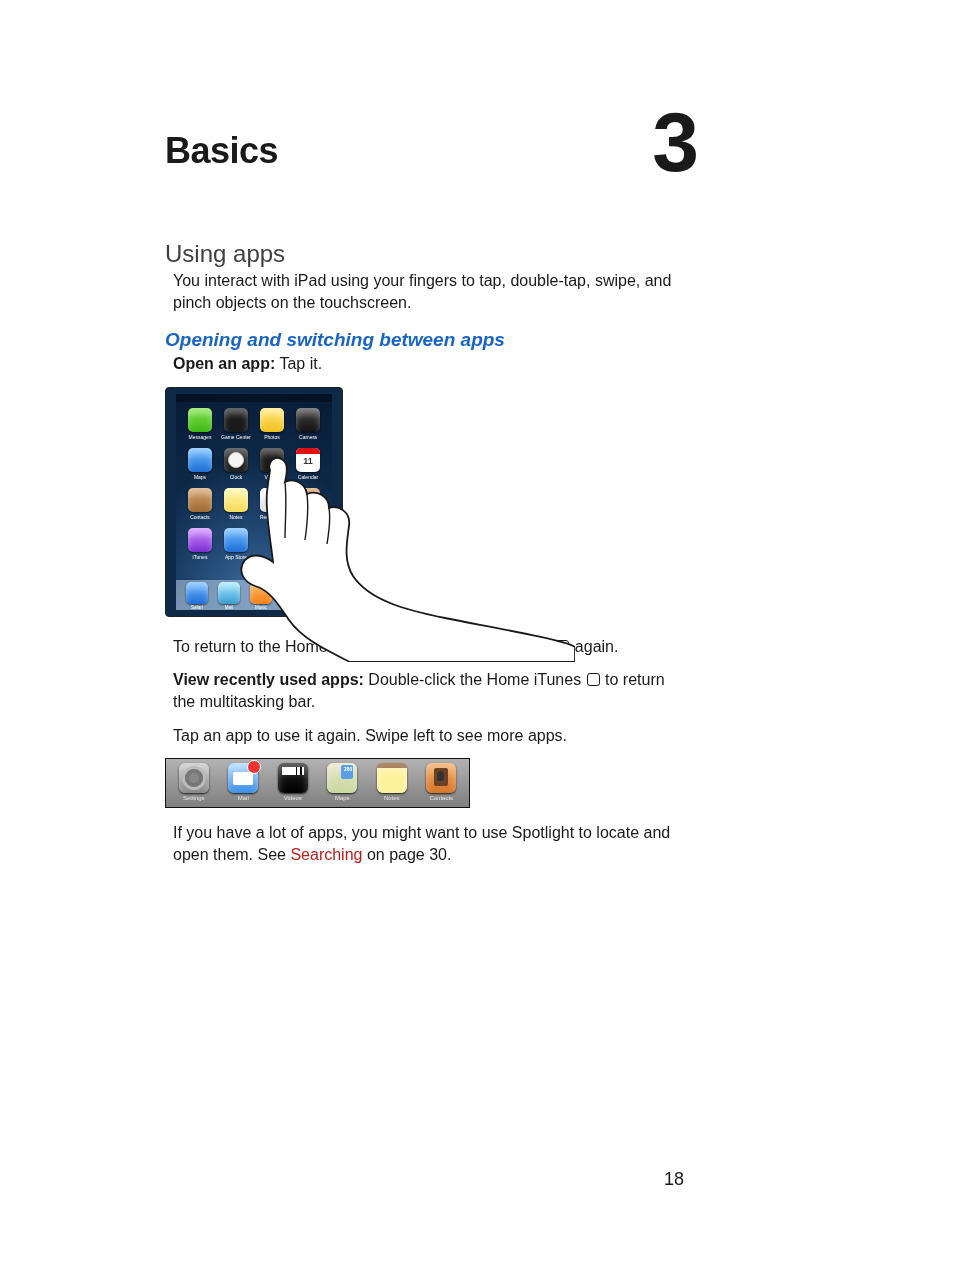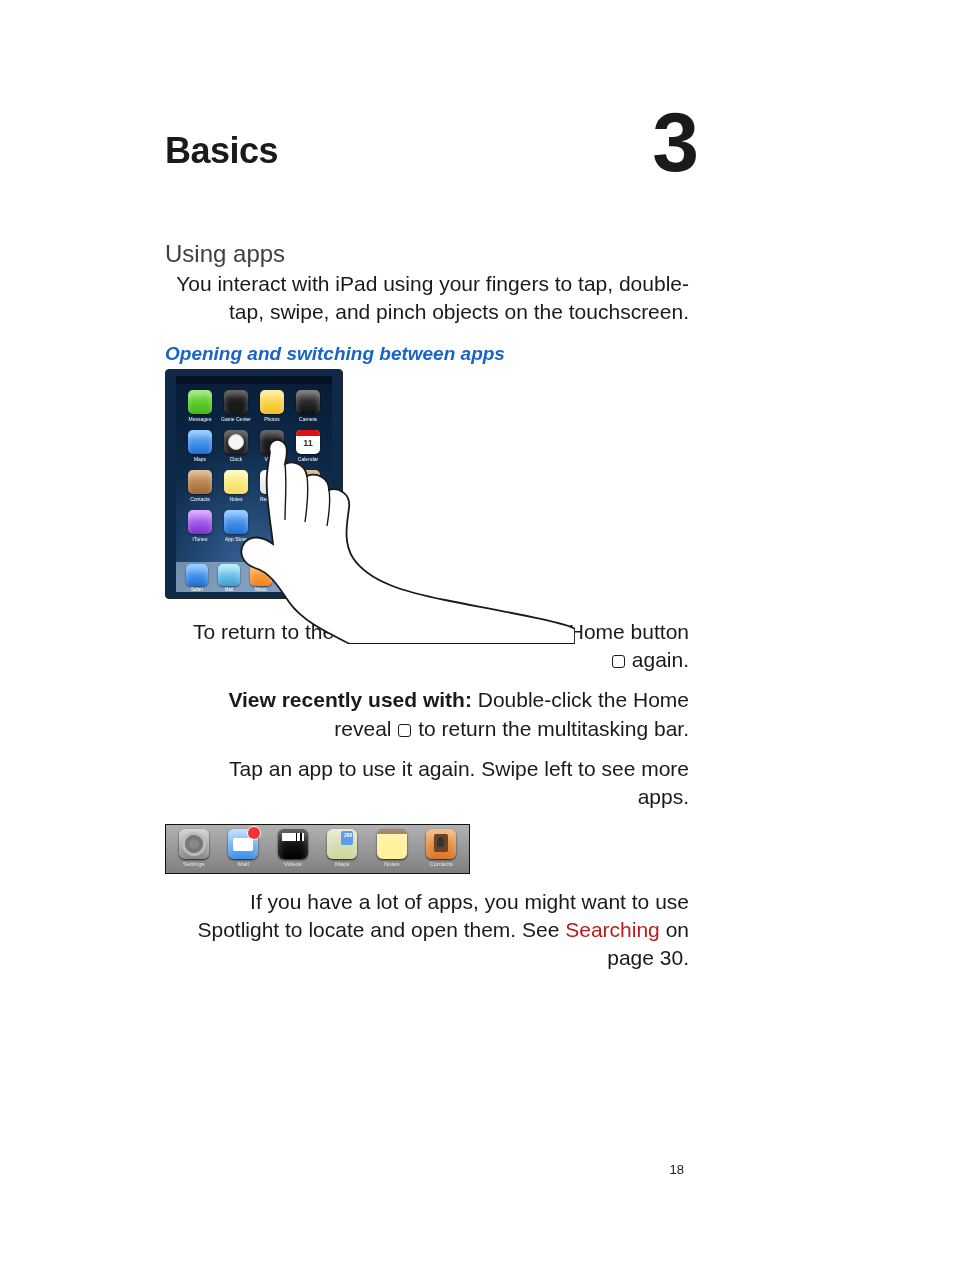--- a/index.html
+++ b/index.html
@@ -49,25 +49,24 @@
     margin: 0 0 2px 0;
   }
   .section-h2 {
     color: #1865c7;
     font-size: 19px;
     font-weight: 600;
     margin: 16px 0 2px 0;
     font-style: italic;
   }
   p {
-    font-size: 21px;
+    font-size: 16px;
     line-height: 1.35;
     margin: 0 0 12px 8px;
     color: #1a1a1a;
-    text-align: right;
   }
   .bold { font-weight: 700; }
   .link { color: #b91c1c; }
   .home-btn-glyph {
     display: inline-block;
     width: 11px; height: 11px;
     border: 1.5px solid #1a1a1a;
     border-radius: 3px;
     vertical-align: -1px;
     margin: 0 1px;
@@ -216,39 +215,42 @@
   .mt-maps::after{content:'';position:absolute;top:2px;right:4px;width:12px;height:14px;background:#5a9de8;border-radius:2px;font-size:6px;color:#fff;}
   .mt-maps::before{content:'280';position:absolute;top:3px;right:5px;font-size:5px;color:#fff;z-index:1;font-weight:bold;}
   .mt-notes { background: linear-gradient(#8b5a2b 0 18%, #fff29c 18% 100%); }
   .mt-contacts { background: linear-gradient(#f2a85c,#d6762b); }
   .mt-contacts::after{content:'';position:absolute;left:8px;top:5px;width:14px;height:18px;background:#6b4226;border-radius:2px;}
   .mt-contacts::before{content:'';position:absolute;left:11px;top:8px;width:7px;height:10px;background:#333;border-radius:50% 50% 30% 30%;z-index:1;}
 
   .page-number {
     position: absolute;
     right: 170px;
-    bottom: 88px;
-    font-size: 13px;
+    bottom: 75px;
+    font-size: 18px;
     color: #1a1a1a;
   }
 </style>
 </head>
 <body>
 
 <div class="page">
 
   <div class="chapter-header">
     <h1 class="chapter-title">Basics</h1>
     <div class="chapter-number">3</div>
   </div>
 
   <h2 class="section-h1">Using apps</h2>
   <p>You interact with iPad using your fingers to tap, double-tap, swipe, and pinch objects on the touchscreen.</p>
 
   <h3 class="section-h2">Opening and switching between apps</h3>
+  <p>
+    <span class="bold">Open an app:</span><span>  Tap it.</span>
+  </p>
 
   <div class="ipad-figure">
     <div class="ipad-body">
       <div class="ipad-screen">
         <div class="status-bar"></div>
         <div class="icon-grid" id="icon-grid">
             <div class="app-cell">
               <div class="app-icon c-green"></div>
               <div class="app-label">Messages</div>
             </div>
@@ -344,21 +346,21 @@
       <path d="M 50 40 C 52 60, 50 80, 50 96" fill="none" stroke="#1a1a1a" stroke-width="1.4"></path>
       <path d="M 72 52 C 74 68, 72 84, 70 98" fill="none" stroke="#1a1a1a" stroke-width="1.4"></path>
       <path d="M 94 66 C 96 78, 94 90, 92 102" fill="none" stroke="#1a1a1a" stroke-width="1.4"></path>
     </svg>
   </div>
 
   <p>
     <span>To return to the Home screen, press the Home button </span><span class="home-btn-glyph"></span><span> again.</span>
   </p>
   <p>
-    <span class="bold">View recently used with:</span><span>  Double-click the Home reveal </span><span class="home-btn-glyph"></span><span> to return the multitasking bar.</span>
+    <span class="bold">View recently used apps:</span><span>  Double-click the Home iTunes </span><span class="home-btn-glyph"></span><span> to return the multitasking bar.</span>
   </p>
   <p>Tap an app to use it again. Swipe left to see more apps.</p>
 
   <div class="multitask-bar" id="multitask-bar">
       <div class="mt-cell">
         <div class="mt-icon mt-settings"></div>
         <div class="mt-label">Settings</div>
       </div>
       <div class="mt-cell">
         <div class="mt-icon mt-mail">

